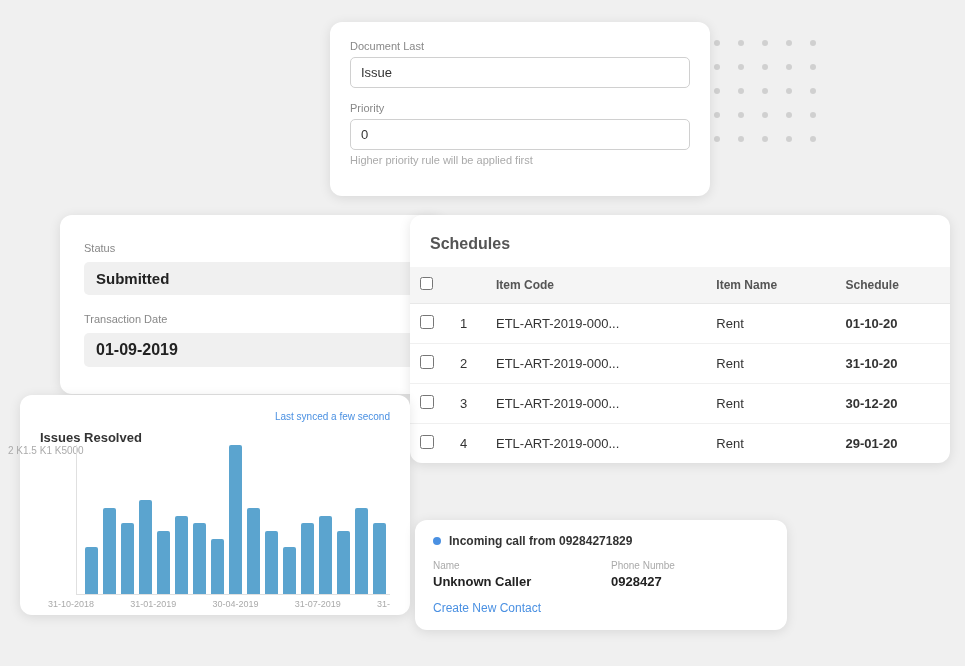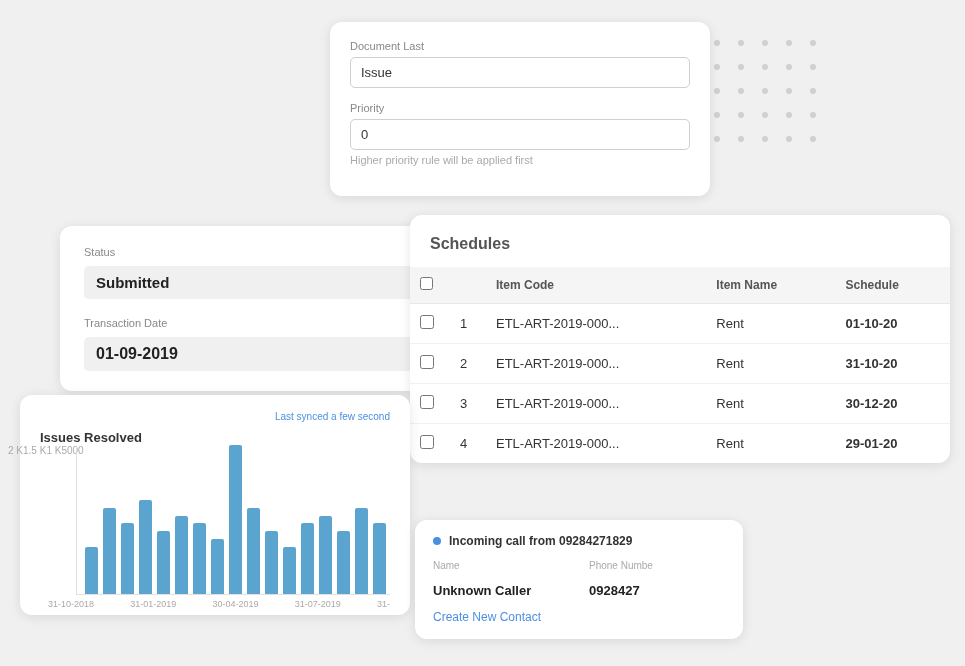--- a/index.html
+++ b/index.html
@@ -70,24 +70,24 @@
     }
     .dot {
       width: 6px;
       height: 6px;
       background: #d0d0d0;
       border-radius: 50%;
     }
 
     
     .status-card {
-      top: 226px;
+      top: 215px;
       left: 60px;
       width: 384px;
-      padding: 20px 24px;
+      padding: 27px 24px;
     }
     .status-card .section-label {
       font-size: 11px;
       color: #888;
       margin-bottom: 8px;
     }
     .status-card .status-value {
       background: #f0f0f0;
       border-radius: 5px;
       padding: 8px 12px;
@@ -210,21 +210,21 @@
       margin-top: 4px;
       margin-left: 8px;
       font-size: 9px;
       color: #aaa;
     }
 
     
     .call-card {
       top: 520px;
       left: 415px;
-      width: 328px;
+      width: 372px;
       padding: 14px 4px 14px 18px;
     }
     .call-card .call-header {
       display: flex;
       align-items: center;
       gap: 8px;
       font-size: 12px;
       font-weight: 600;
       color: #333;
       margin-bottom: 12px;
@@ -236,21 +236,21 @@
       border-radius: 50%;
     }
     .call-card .call-fields {
       display: grid;
       grid-template-columns: 1fr 1fr;
       gap: 6px;
     }
     .call-card .field-label-sm {
       font-size: 10px;
       color: #aaa;
-      margin-bottom: 12px;
+      margin-bottom: 3px;
     }
     .call-card .field-val {
       font-size: 13px;
       font-weight: 700;
       color: #222;
     }
     .call-card .create-btn {
       margin-top: 12px;
       font-size: 12px;
       color: #4a90e2;

